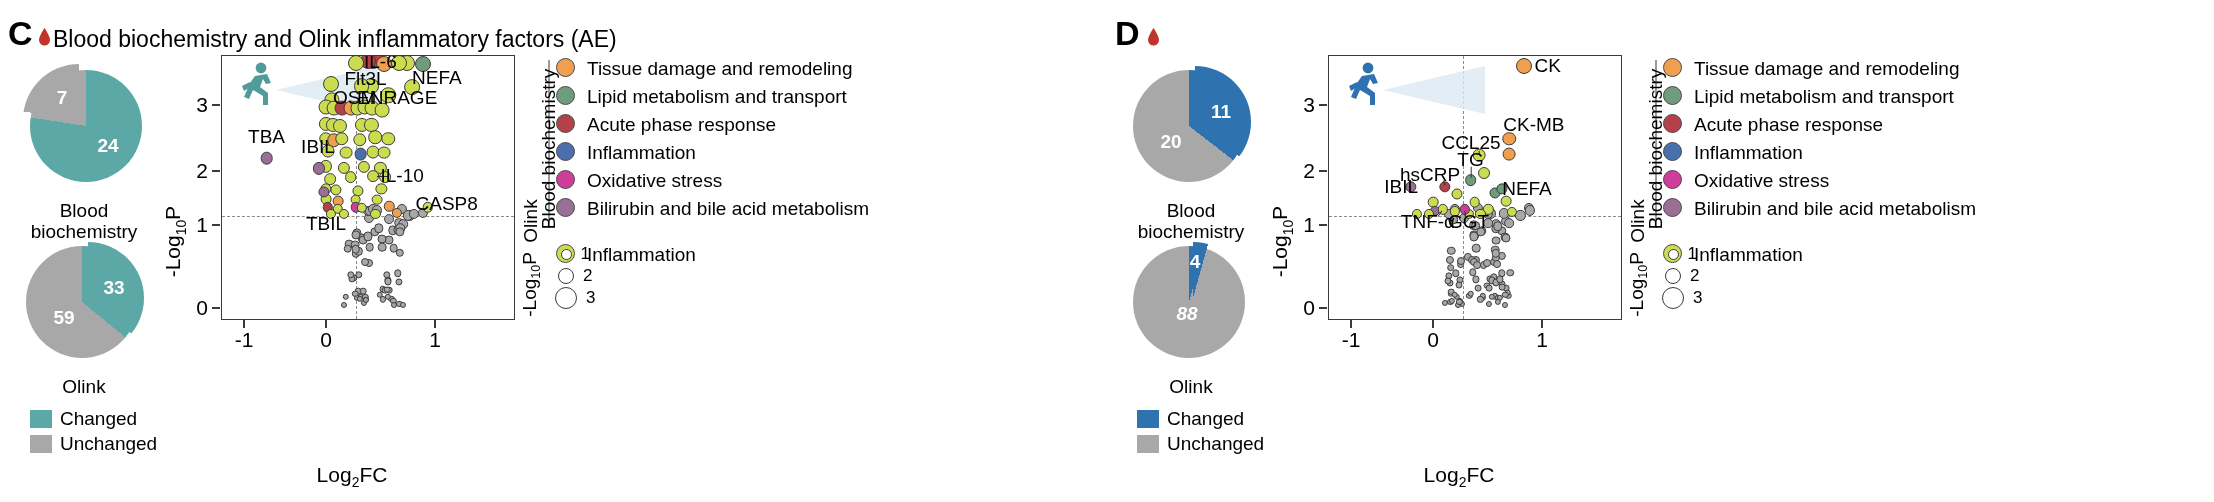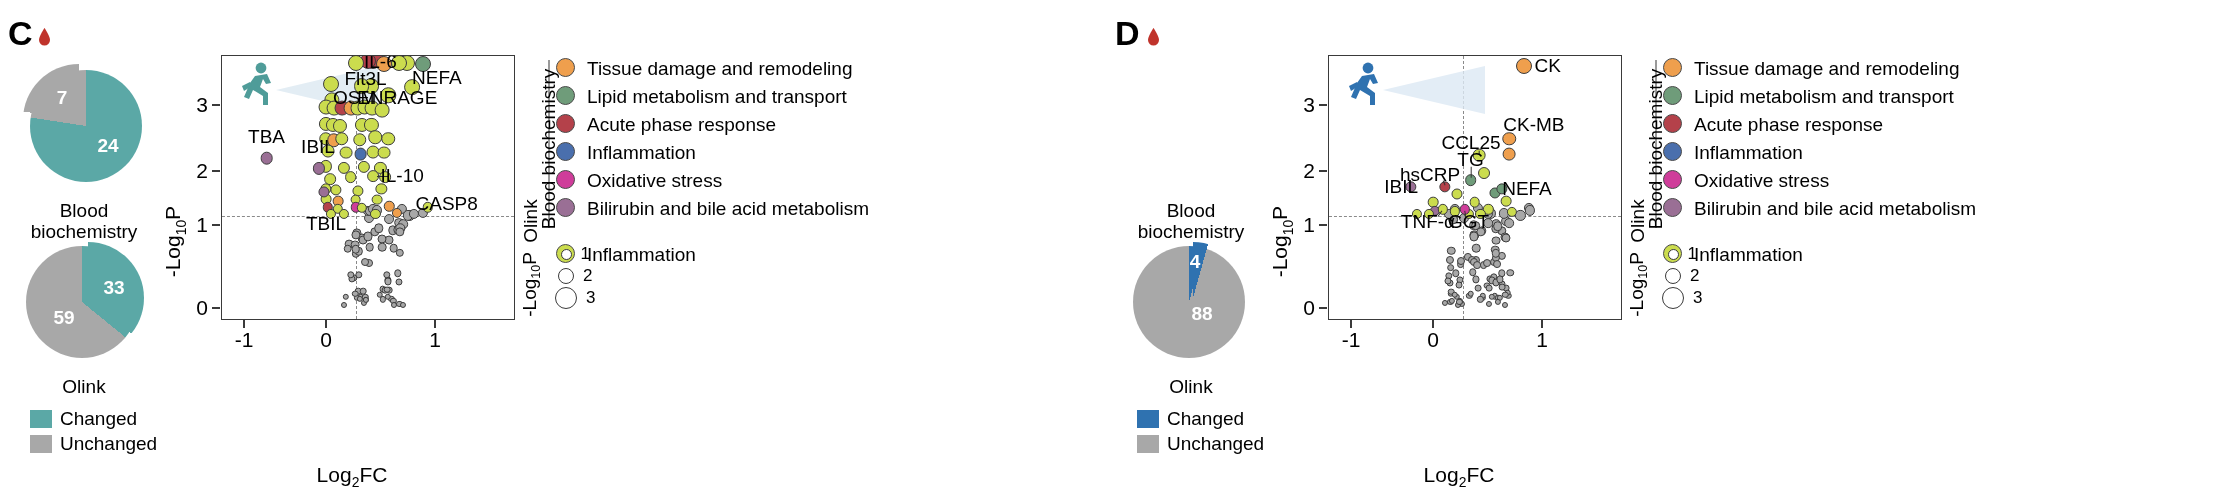--- a/index.html
+++ b/index.html
@@ -55,20 +55,21 @@
   .sub{font-size:0.66em;vertical-align:sub;}
 </style>
 </head>
 <body>
 
 <div class="panel" id="panelC">
   <div class="panel-letter" style="left:8px;top:16px;">C</div>
   <svg class="drop-icon" style="left:38px;top:28px;" viewBox="0 0 12 18">
     <path d="M6 0 C6 0 11.5 8 11.5 12 A5.5 5.5 0 0 1 0.5 12 C0.5 8 6 0 6 0 Z" fill="#c0342c"></path>
   </svg>
+  <div class="panel-title" style="left:53px;top:26px;">Blood biochemistry and Olink inflammatory factors (AE)</div>
 
   <div class="pie-wrap" style="left:18px;top:64px;width:132px;height:132px;">
     <div class="pie" style="width:112px;height:112px;left:12px;top:6px;
       background:conic-gradient(#5ba8a6 0deg 278.7deg, #a8a8a8 278.7deg 360deg);"></div>
 
     <div style="position:absolute;left:5px;top:0px;width:112px;height:112px;border-radius:50%;
       background:conic-gradient(transparent 0deg 278.7deg, #a8a8a8 278.7deg 360deg, transparent 360deg);"></div>
     <div class="pie-label" style="left:44px;top:34px;">7</div>
     <div class="pie-label" style="left:90px;top:82px;">24</div>
   </div>
@@ -340,32 +341,40 @@
     -Log<span class="sub">10</span>P
   </div>
 </div>
 
 <div class="panel" id="panelD">
   <div class="panel-letter" style="left:8px;top:16px;">D</div>
   <svg class="drop-icon" style="left:40px;top:28px;" viewBox="0 0 12 18">
     <path d="M6 0 C6 0 11.5 8 11.5 12 A5.5 5.5 0 0 1 0.5 12 C0.5 8 6 0 6 0 Z" fill="#c0342c"></path>
   </svg>
 
+  <div class="pie-wrap" style="left:18px;top:64px;width:132px;height:132px;">
+    <div class="pie" style="width:112px;height:112px;left:8px;top:6px;
+      background:conic-gradient(#2f72b0 0deg 127.7deg, #a8a8a8 127.7deg 360deg);"></div>
+    <div style="position:absolute;left:14px;top:2px;width:112px;height:112px;border-radius:50%;
+      background:conic-gradient(#2f72b0 0deg 127.7deg, transparent 127.7deg 360deg);"></div>
+    <div class="pie-label" style="left:96px;top:48px;">11</div>
+    <div class="pie-label" style="left:46px;top:78px;">20</div>
+  </div>
   <div class="pie-caption" style="left:84px;top:200px;">
     <div>Blood</div>
     <div>biochemistry</div>
   </div>
 
   <div class="pie-wrap" style="left:18px;top:240px;width:132px;height:132px;">
     <div class="pie" style="width:112px;height:112px;left:8px;top:6px;
       background:conic-gradient(#2f72b0 0deg 15.6deg, #a8a8a8 15.6deg 360deg);"></div>
     <div style="position:absolute;left:12px;top:2px;width:112px;height:112px;border-radius:50%;
       background:conic-gradient(#2f72b0 0deg 15.6deg, transparent 15.6deg 360deg);"></div>
     <div class="pie-label" style="left:70px;top:22px;">4</div>
-    <div class="pie-label" style="left:77px;top:74px;">88</div>
+    <div class="pie-label" style="left:62px;top:74px;font-style:italic;">88</div>
   </div>
   <div class="pie-caption" style="left:84px;top:376px;">
     <div>Olink</div>
   </div>
 
   <div class="pie-legend" style="left:30px;top:408px;">
     <div class="row">
       <span class="sw" style="background:#2f72b0;"></span>
       <span>Changed</span>
     </div>

